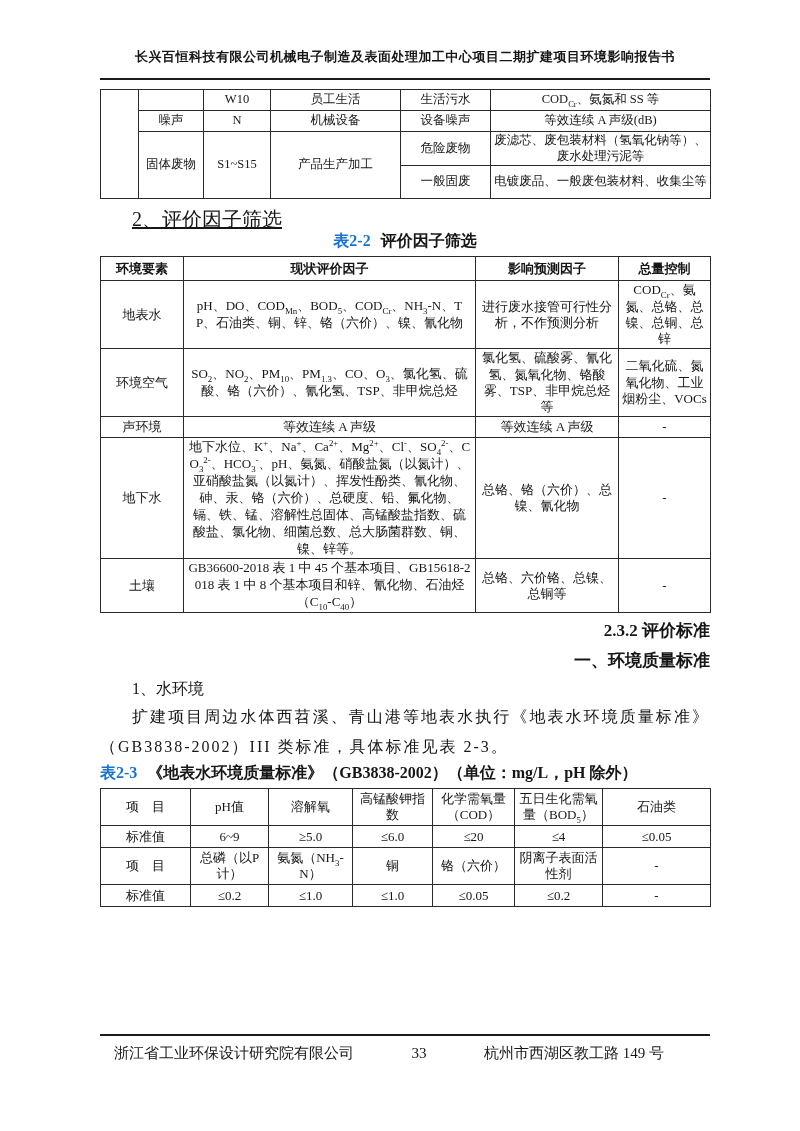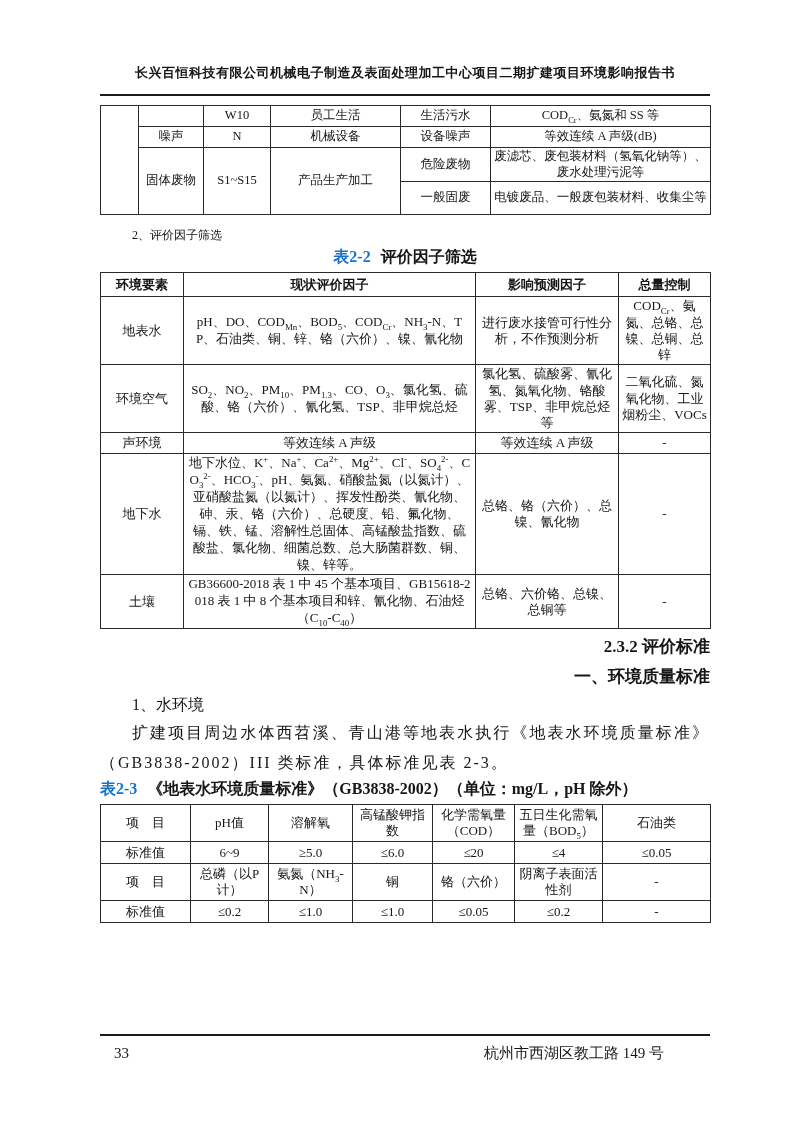--- a/index.html
+++ b/index.html
@@ -3,41 +3,41 @@
 <meta charset="utf-8">
 <title>doc</title>
 <style>
   * { margin:0; padding:0; box-sizing:border-box; }
   html,body { background:#ffffff; }
   body {
     width:800px; height:1131px; position:relative;
     font-family:"Liberation Serif","DejaVu Serif",serif;
     color:#161616;
   }
-  .content { position:absolute; left:100px; top:16px; width:610px; }
+  .content { position:absolute; left:100px; top:0; width:610px; }
 
   .doc-title {
     padding-top:48px; text-align:center; font-weight:bold;
     font-size:13px; letter-spacing:0.5px; line-height:17px;
   }
   .header-rule { border:none; border-top:2.5px solid #1b1b1b; margin-top:13px; }
 
   table { border-collapse:collapse; table-layout:fixed; width:610px; }
   td {
     border:1px solid #2a2a2a; text-align:center; vertical-align:middle;
     font-size:13px; line-height:1.25; padding:1px 3px; word-break:break-all;
   }
   sub, sup { font-size:0.68em; line-height:0; }
 
   .t1 { margin-top:9px; }
   .t1 td { font-size:12.5px; }
   .t1 .r-sm { height:21px; }
   .t1 .r-lg { height:33px; }
 
-  .h-num { margin-top:9px; font-size:12px; line-height:22px; text-indent:32px; }
+  .h-num { margin-top:9px; font-size:20px; line-height:22px; text-indent:32px;text-decoration:underline; }
   .para {
     margin-top:5px; font-size:16px; line-height:28px; text-indent:32px;
     letter-spacing:2px; text-align:justify;
   }
   .para2 { line-height:30px; margin-top:2px; }
 
   .caption { margin-top:0; font-size:16px; font-weight:bold; line-height:22px; }
   .caption-center { text-align:center; }
   .cap-tag { color:#1674cf; margin-right:10px; }
 
@@ -215,15 +215,16 @@
         <td>≤0.05</td>
         <td>≤0.2</td>
         <td>-</td>
       </tr>
     </tbody>
   </table>
 
 </div>
 
 <div class="footer">
+  <span>浙江省工业环保设计研究院有限公司</span>
   <span>33</span>
   <span>杭州市西湖区教工路 149 号</span>
 </div>
 
 </body></html>

